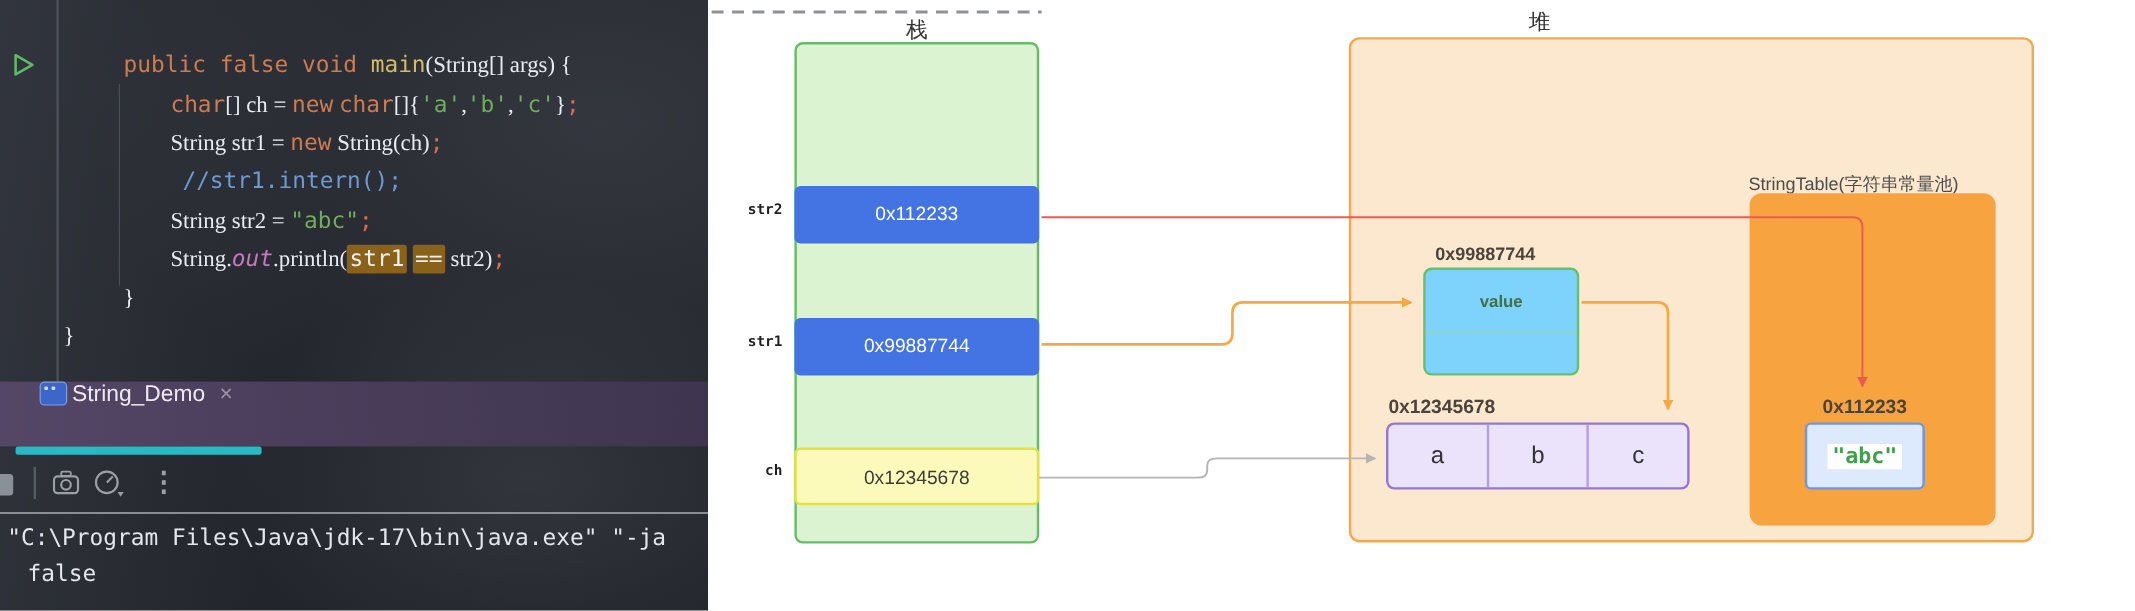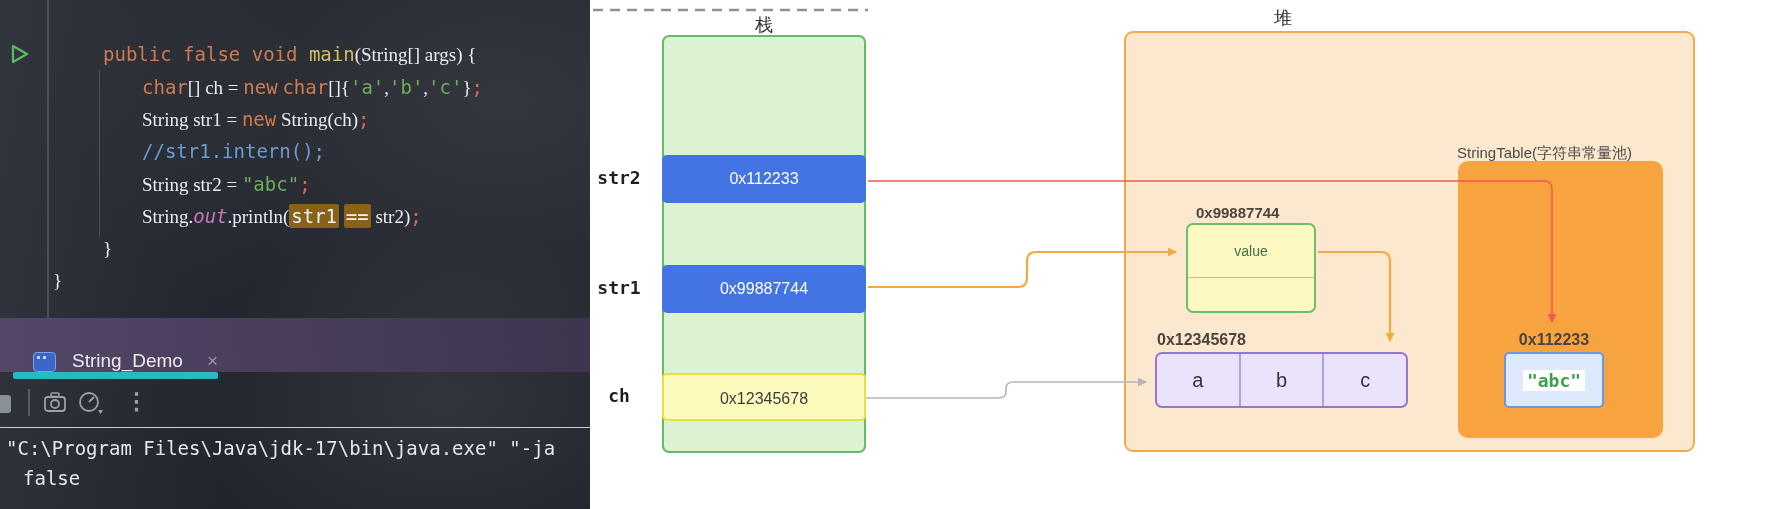--- a/index.html
+++ b/index.html
@@ -23,21 +23,21 @@
   .tok-kw{color:#cf7b50;}
   .tok-method{color:#d3bd60;}
   .tok-comment{color:#6b9bd2;}
   .tok-str{color:#6fae5c;}
   .tok-semi{color:#de6951;}
   .tok-field{color:#c478be;font-style:italic;}
   .tok-hl{background:#8a6119;color:#eef0f3;border-radius:2px;padding:1px 2px;}
 
   .tabbar{position:absolute;left:0;top:318px;width:590px;height:54px;
           background:linear-gradient(90deg, rgba(88,72,106,.92), rgba(66,54,84,.85));}
-  .tab{position:absolute;left:33px;top:0;height:54px;display:flex;align-items:flex-end;gap:16px;}
+  .tab{position:absolute;left:33px;top:0;height:54px;display:flex;align-items:flex-start;gap:4px;}
   .tab-icon{position:relative;width:21px;height:18px;background:#3d66c9;border:1.5px solid #7aa0ea;border-radius:4px;}
   .tab-icon i{position:absolute;top:3px;width:3px;height:3px;border-radius:1px;background:#cfe0ff;}
   .tab-icon i.d1{left:3px;} .tab-icon i.d2{left:9px;}
   .tab-label{color:#eceaf0;font-size:19px;}
   .tab-close{color:#9a93a7;font-size:19px;margin-left:8px;cursor:pointer;}
   .tab-underline{position:absolute;left:13px;top:54px;width:205px;height:7px;background:#2ab8c5;border-radius:2px;}
 
   .console-toolbar{position:absolute;left:0;top:379px;width:590px;height:48px;}
   .stop-square{position:absolute;left:-5px;top:16px;width:16px;height:18px;background:#8a9098;border-radius:3px;}
   .tb-divider{position:absolute;left:28px;top:10px;width:2px;height:27px;background:#565c64;}
@@ -55,31 +55,31 @@
   .stack-title{left:744px;top:13px;}
   .heap-title{left:1263px;top:6px;}
 
   .stack-box{position:absolute;left:662px;top:35px;width:204px;height:418px;background:#dcf3d1;
              border:2px solid #66bb6a;border-radius:7px;box-sizing:border-box;}
   .slot-cell{position:absolute;left:662px;width:204px;height:48px;border-radius:5px;
              text-align:center;line-height:48px;font-size:16px;box-sizing:border-box;}
   .slot-cell.ref{background:#4474e4;color:#fff;}
   .slot-cell.arr{background:#fcfabb;border:2px solid #e5e140;color:#3c3c3c;}
   .slot-str2{top:155px;} .slot-str1{top:265px;} .slot-ch{top:373px;}
-  .slot-label{position:absolute;left:586px;width:66px;text-align:center;
-              font-family:"DejaVu Sans Mono","Liberation Mono",monospace;font-weight:bold;font-size:18px;color:#1f1f1f;}
+  .slot-label{position:absolute;left:586px;width:66px;text-align:right;
+              font-family:"DejaVu Sans Mono","Liberation Mono",monospace;font-weight:bold;font-size:12px;color:#1f1f1f;}
   .lbl-str2{top:167px;} .lbl-str1{top:277px;} .lbl-ch{top:385px;}
 
   .heap-box{position:absolute;left:1124px;top:31px;width:571px;height:421px;background:#fce8ce;
             border:2px solid #f2a94e;border-radius:9px;box-sizing:border-box;}
 
   .addr-label{position:absolute;font-size:16px;font-weight:600;color:#4a443c;}
   .obj-label{left:1196px;top:204px;font-size:15px;}
-  .obj-box{position:absolute;left:1186px;top:223px;width:130px;height:90px;background:#fef9c3;
-           border:2px solid #69bf6b;border-radius:7px;box-sizing:border-box;}
+  .obj-box{position:absolute;left:1186px;top:223px;width:130px;height:90px;background:#7dd3fc;
+           border:2px solid #69bf6b;border-radius:7px;box-sizing:border-box;font-weight:bold;}
   .obj-row1{height:52px;line-height:52px;border-bottom:1px solid #9fd49e;text-align:center;
             font-size:14px;color:#41704a;}
 
   .arr-label{left:1157px;top:331px;}
   .arr-box{position:absolute;left:1155px;top:352px;width:253px;height:56px;background:#eae3fb;
            border:2px solid #9378cf;border-radius:7px;box-sizing:border-box;display:flex;}
   .arr-cell{flex:1;text-align:center;line-height:52px;font-size:20px;color:#333;border-right:2px solid #b3a0e0;}
   .arr-cell:last-child{border-right:none;}
 
   .st-label{position:absolute;left:1457px;top:144px;font-size:15px;color:#4c4c4c;}
@@ -108,21 +108,21 @@
       <div class="gutter-line"></div>
       <div class="indent-guide"></div>
 
 
       <div class="code-line" style="top:38px;left:103px"><span class="tok-kw">public false void </span><span class="tok-method">main</span><span class="tok-plain">(String[] args) {</span></div>
 
       <div class="code-line" style="top:71px;left:142px"><span class="tok-kw">char</span><span class="tok-plain">[] ch = </span><span class="tok-kw">new</span><span class="tok-plain"> </span><span class="tok-kw">char</span><span class="tok-plain">[]{</span><span class="tok-str">'a'</span><span class="tok-plain">,</span><span class="tok-str">'b'</span><span class="tok-plain">,</span><span class="tok-str">'c'</span><span class="tok-plain">}</span><span class="tok-semi">;</span></div>
 
       <div class="code-line" style="top:103px;left:142px"><span class="tok-plain">String str1 = </span><span class="tok-kw">new</span><span class="tok-plain"> String(ch)</span><span class="tok-semi">;</span></div>
 
-      <div class="code-line" style="top:135px;left:142px"><span class="tok-comment">//str1.intern();</span></div>
+      <div class="code-line" style="top:135px;left:152px"><span class="tok-comment">//str1.intern();</span></div>
 
       <div class="code-line" style="top:168px;left:142px"><span class="tok-plain">String str2 = </span><span class="tok-str">"abc"</span><span class="tok-semi">;</span></div>
 
       <div class="code-line" style="top:200px;left:142px"><span class="tok-plain">String.</span><span class="tok-field">out</span><span class="tok-plain">.println(</span><span class="tok-hl">str1</span><span class="tok-plain"> </span><span class="tok-hl">==</span><span class="tok-plain"> str2)</span><span class="tok-semi">;</span></div>
 
       <div class="code-line" style="top:232px;left:103px"><span class="tok-plain">}</span></div>
 
       <div class="code-line" style="top:264px;left:53px"><span class="tok-plain">}</span></div>
     </div>
 

